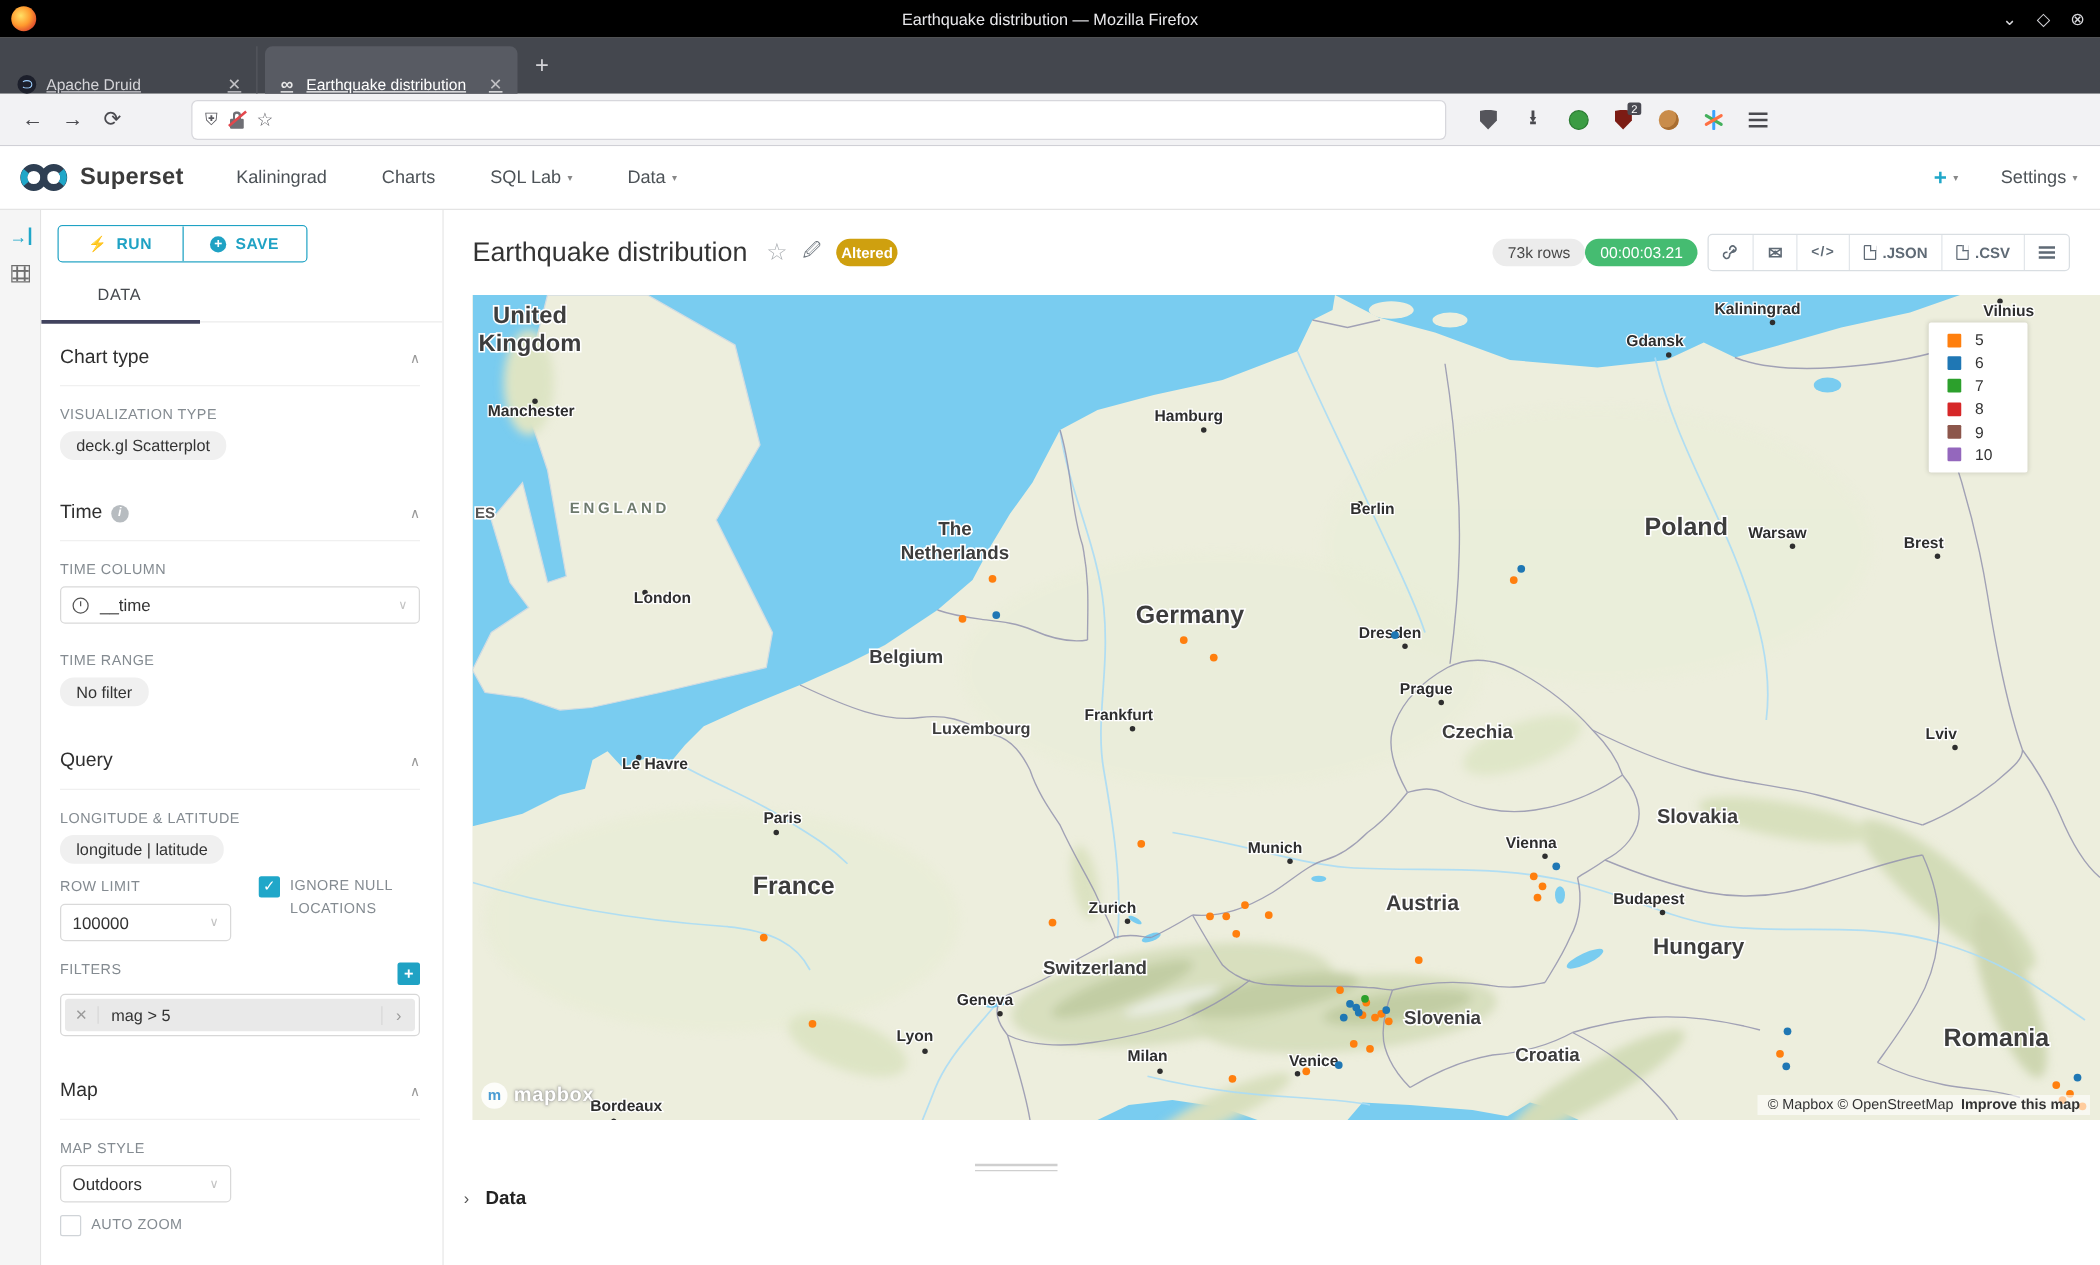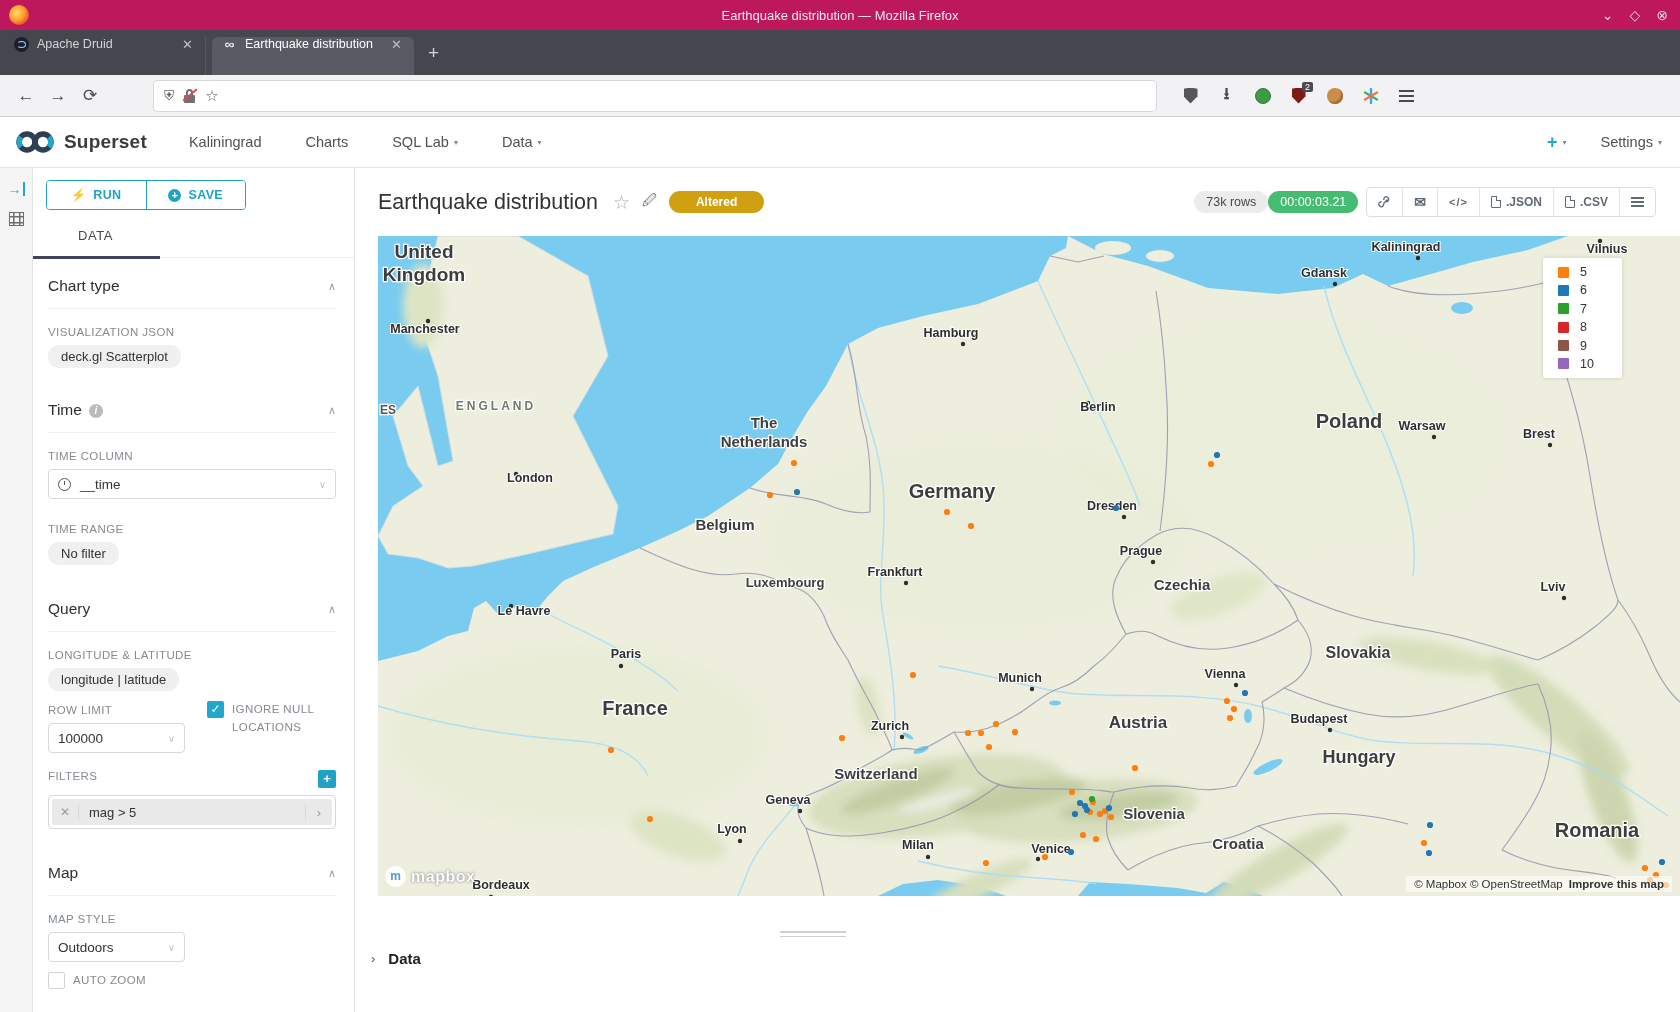--- a/index.html
+++ b/index.html
@@ -1,26 +1,26 @@
 <!DOCTYPE html>
 <html><head>
 <meta charset="utf-8">
 <style>
   * { box-sizing: border-box; margin: 0; padding: 0; }
   html,body { width:1680px; height:1012px; overflow:hidden; font-family:"Liberation Sans", sans-serif; background:#fff; }
 
   
-  .titlebar { height:30px; background:#be185d; display:flex; align-items:center; color:#e9e9ec; font-size:13px; position:relative; }
+  .titlebar { height:30px; background:#000000; display:flex; align-items:center; color:#e9e9ec; font-size:13px; position:relative; }
   .ff-logo { width:20px; height:20px; border-radius:50%; margin-left:9px;
     background: radial-gradient(circle at 38% 38%, #ffe066, #ff9a2e 45%, #e4572e 72%, #b5301f); }
   .win-title { position:absolute; left:0; right:0; text-align:center; pointer-events:none; }
   .win-controls { margin-left:auto; display:flex; gap:16px; margin-right:12px; font-size:14px; color:#d6d6da; z-index:2; }
 
   .tabbar { height:45px; background:#44474e; display:flex; align-items:flex-end; padding-left:4px; }
-  .tab { width:202px; height:38px; display:flex; align-items:flex-start; gap:8px; padding:0 10px; font-size:12.5px; color:#d4d4d8; border-right:1px solid #55585f; }
+  .tab { width:202px; height:38px; display:flex; align-items:flex-end; gap:8px; padding:0 10px; font-size:12.5px; color:#d4d4d8; border-right:1px solid #55585f;text-decoration:underline; }
   .tab.active { background:#585b63; border-radius:6px 6px 0 0; color:#fff; border-right:none; margin-left:6px; }
   .tab .fav { width:15px; height:15px; flex:0 0 auto; }
   .tab .t { flex:1; white-space:nowrap; overflow:hidden; }
   .tab .x { color:#c0c0c4; font-size:13px; padding:0 2px; }
   .newtab { color:#d4d4d8; font-size:19px; padding:0 14px; align-self:center; }
   .druid-fav { background:#1c1f2b; border-radius:50%; position:relative; }
   .druid-fav::after { content:""; position:absolute; inset:4px 3px; border:1.5px solid #9ecfff; border-radius:50%; border-left-color:transparent; }
   .ss-fav { font-weight:bold; color:#e8e8e8; font-size:14px; line-height:15px; text-align:center; }
 
   .urlbar { height:42px; background:#f2f2f4; border-bottom:1px solid #d0d0d6; display:flex; align-items:center; padding:0 10px; }
@@ -99,21 +99,21 @@
   .ftext { padding-left:10px; flex:1; }
   .fgo { width:27px; text-align:center; color:#9a9a9a; border-left:1px solid #d8d8d8; font-size:13px; }
   .info-i { display:inline-block; width:14px; height:14px; border-radius:50%; background:#b7bcc0; color:#fff; font-size:10px; line-height:14px; text-align:center; font-style:italic; font-weight:bold; margin-left:7px; vertical-align:1px; }
 
   
   .chartarea { flex:1; position:relative; background:#fff; }
   .chart-head { height:68px; display:flex; align-items:center; padding:0 24px 0 23px; }
   .chart-title { font-size:21.5px; color:#333; }
   .star { color:#a9adb1; font-size:19px; margin-left:15px; }
   .editp { color:#6b737b; font-size:14px; margin-left:12px; }
-  .altered { background:#cfa00f; color:#fff; font-size:12px; font-weight:bold; border-radius:11px; padding:4px 27px; margin-left:12px; }
+  .altered { background:#cfa00f; color:#fff; font-size:12px; font-weight:bold; border-radius:11px; padding:4px 4px; margin-left:12px; }
   .head-right { margin-left:auto; display:flex; align-items:center; }
   .rows-pill { background:#ececec; border-radius:11px; padding:4px 12px; font-size:12.5px; color:#484848; }
   .time-pill { background:#45bc71; border-radius:11px; padding:4px 12px; font-size:12.5px; color:#fff; }
   .actions { display:flex; border:1px solid #d9dee2; border-radius:4px; margin-left:8px; height:30px; }
   .act { display:flex; align-items:center; gap:5px; padding:0 11px; color:#5f6a75; font-size:12px; font-weight:bold; border-right:1px solid #e2e6ea; }
   .act:last-child { border-right:none; }
   .file-ic { width:10px; height:12px; border:1.2px solid #5f6a75; border-radius:1px; position:relative; }
   .file-ic::after { content:""; position:absolute; right:-1px; top:-1px; width:4px; height:4px; background:#fff; border-left:1.2px solid #5f6a75; border-bottom:1.2px solid #5f6a75; }
   .code-ic { font-size:11px; letter-spacing:1px; font-weight:bold; }
   .hamb2, .hamb2::before, .hamb2::after { width:13px; height:1.8px; background:#5f6a75; display:block; position:relative; content:""; }
@@ -268,21 +268,21 @@
     <div class="data-tab-row">
       <span class="data-tab">DATA</span>
       <span class="ink"></span>
     </div>
 
     <div class="sec">
       <div class="sec-head">
           <span>Chart type</span>
           <span class="chev">∧</span>
         </div>
-      <div class="flabel">VISUALIZATION JSON</div>
+      <div class="flabel">VISUALIZATION TYPE</div>
       <span class="pill">deck.gl Scatterplot</span>
 
       <div class="sec-head" style="margin-top:14px;">
         <span><span>Time</span><span class="info-i">i</span></span>
         <span class="chev">∧</span>
         </div>
       <div class="flabel">TIME COLUMN</div>
       <div class="selbox">
           <span class="clock"></span>
           <span>__time</span>

